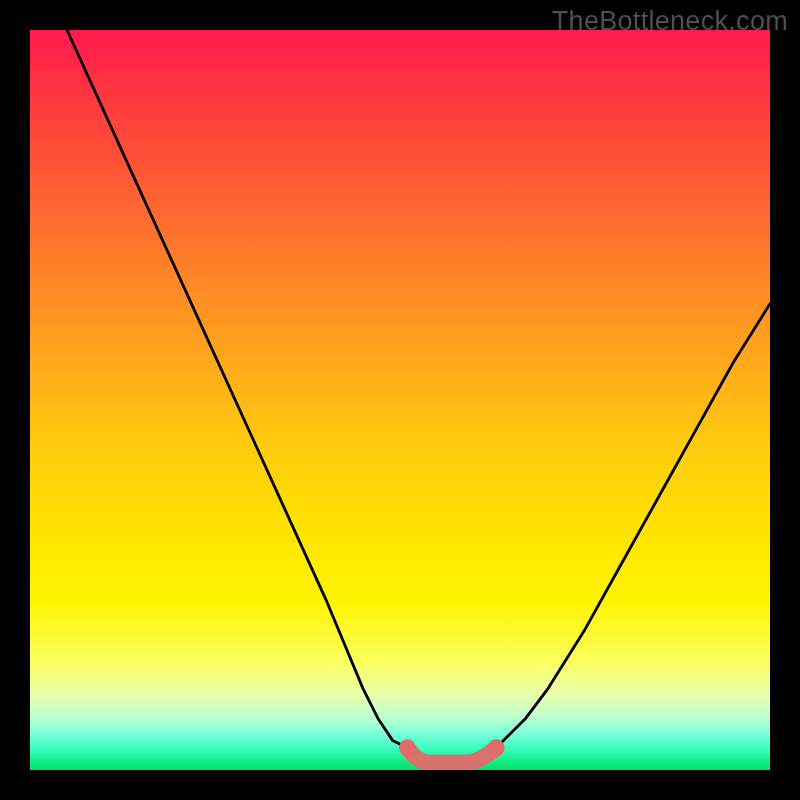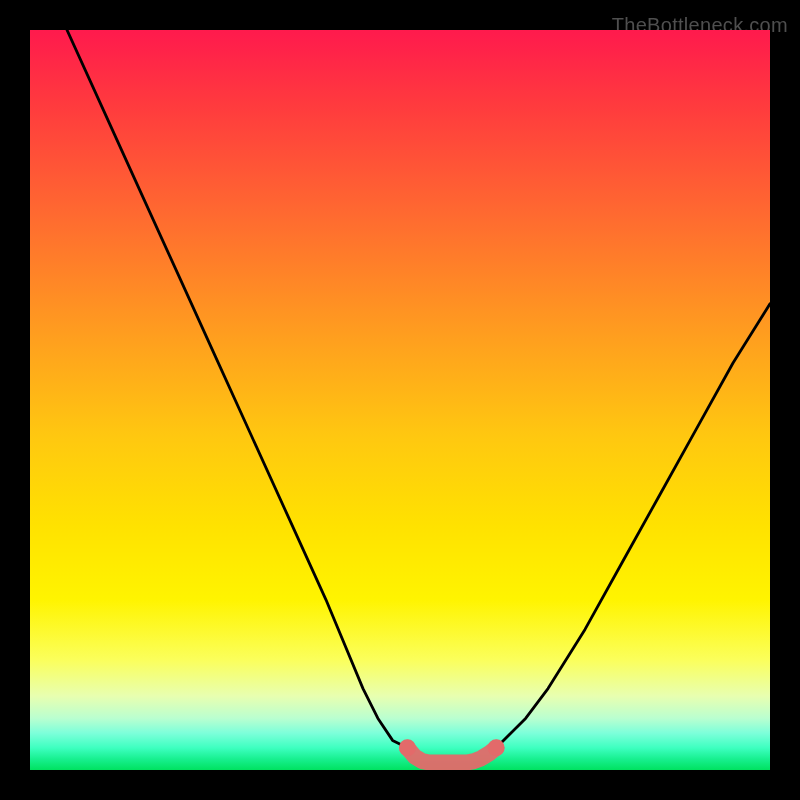--- a/index.html
+++ b/index.html
@@ -46,24 +46,24 @@
       #00e260 100%
     );
   }
   .curve-layer {
     position: absolute;
     left: 0; top: 0;
     width: 740px; height: 740px;
   }
   .watermark {
     position: absolute;
-    top: 14px;
+    top: 6px;
     right: 12px;
     color: #4f4f4f;
-    font-size: 20px;
+    font-size: 27px;
     letter-spacing: 0.3px;
     font-weight: 500;
   }
 </style>
 </head>
 <body>
 
 <div class="frame">
   <div class="watermark">TheBottleneck.com</div>
   <div class="plot">

